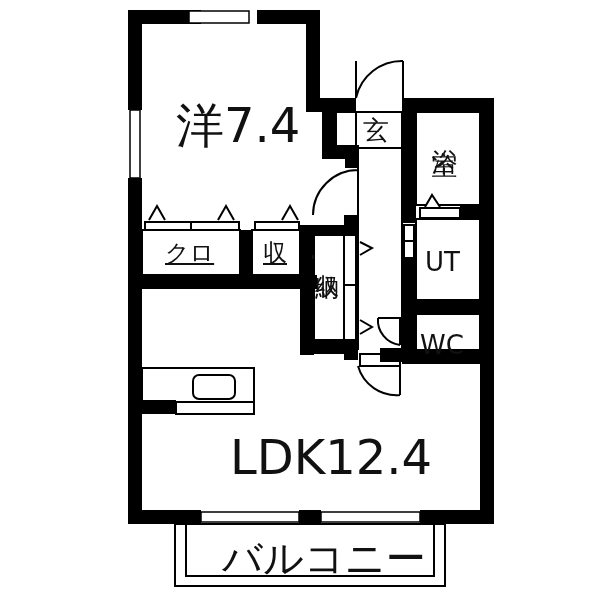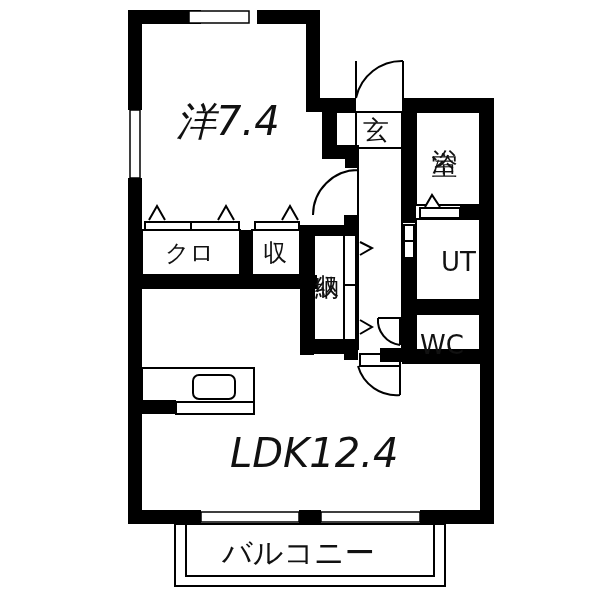--- a/index.html
+++ b/index.html
@@ -1,21 +1,21 @@
 <!DOCTYPE html>
 <html><head>
   <meta charset="utf-8">
   <style>
     html, body { margin: 0; padding: 0; background: #ffffff; }
     body { width: 600px; height: 600px; position: relative; overflow: hidden; }
     #plan { position: absolute; left: 0; top: 0; width: 600px; height: 600px; }
     .lbl { position: absolute; font-family: "DejaVu Sans", sans-serif; color: #111; line-height: 1; white-space: nowrap; }
-    .lbl-big { font-size: 40px; font-style: italic; }
+    .lbl-big { font-size: 48px; }
     .lbl-mid { font-size: 26px; }
-    .lbl-sm { font-size: 24px; }
+    .lbl-sm { font-size: 24px; text-decoration: underline; }
     .lbl-v { writing-mode: vertical-rl; letter-spacing: 2px; }
   </style>
 </head>
 <body>
 
 <svg id="plan" viewBox="0 0 600 600" xmlns="http://www.w3.org/2000/svg">
 
   <g fill="#000">
 
     <rect x="128" y="10" width="73" height="14"></rect>
@@ -119,18 +119,18 @@
     <path d="M425 207 L432 195 L440 207"></path>
     <path d="M360 242 L372 248 L360 255"></path>
     <path d="M360 320 L372 327 L360 334"></path>
   </g>
 </svg>
 
 <div class="lbl lbl-big" style="left:176px; top:101px;">洋7.4</div>
 <div class="lbl lbl-big" style="left:230px; top:433px;">LDK12.4</div>
 <div class="lbl lbl-mid" style="left:363px; top:117px;">玄</div>
 <div class="lbl lbl-mid lbl-v" style="left:432px; top:128px;">浴室</div>
-<div class="lbl lbl-mid" style="left:425px; top:249px;margin-left:16px;">UT</div>
+<div class="lbl lbl-mid" style="left:425px; top:249px;">UT</div>
 <div class="lbl lbl-mid" style="left:420px; top:332px;">WC</div>
 <div class="lbl lbl-sm" style="left:165px; top:241px;">クロ</div>
 <div class="lbl lbl-sm" style="left:263px; top:241px;">収</div>
 <div class="lbl lbl-sm lbl-v" style="left:315px; top:255px;">収納</div>
-<div class="lbl lbl-mid" style="left:222px; top:538px; font-size:30px;">バルコニー</div>
+<div class="lbl lbl-mid" style="left:222px; top:538px; font-size:40px;">バルコニー</div>
 
 </body></html>

